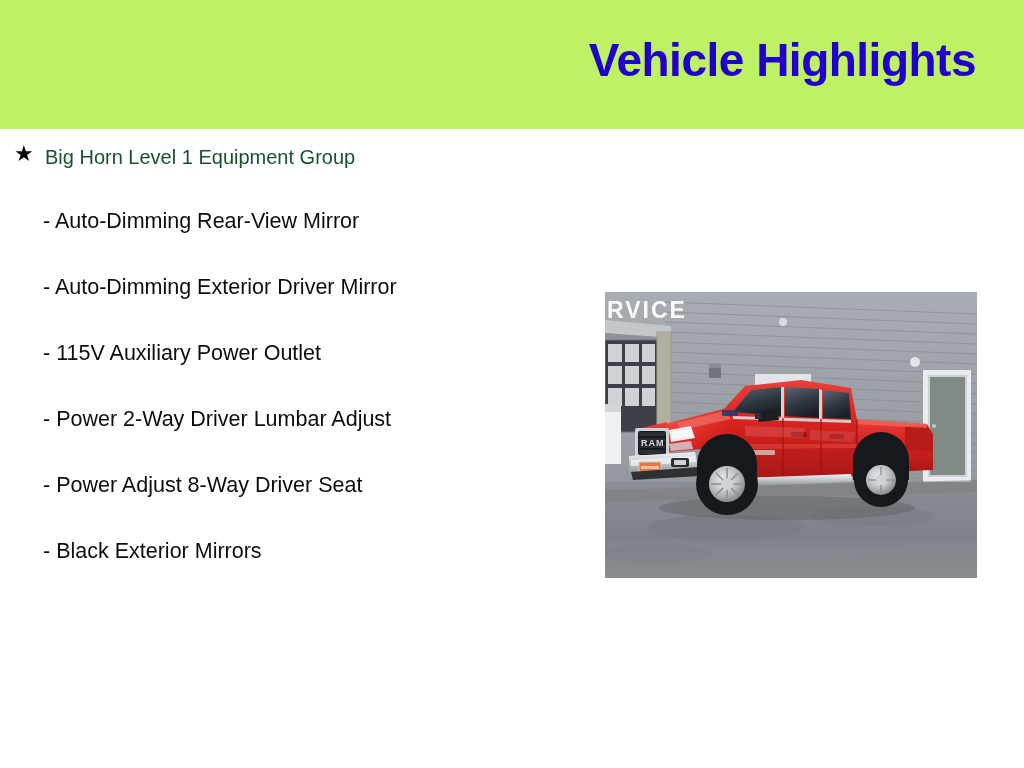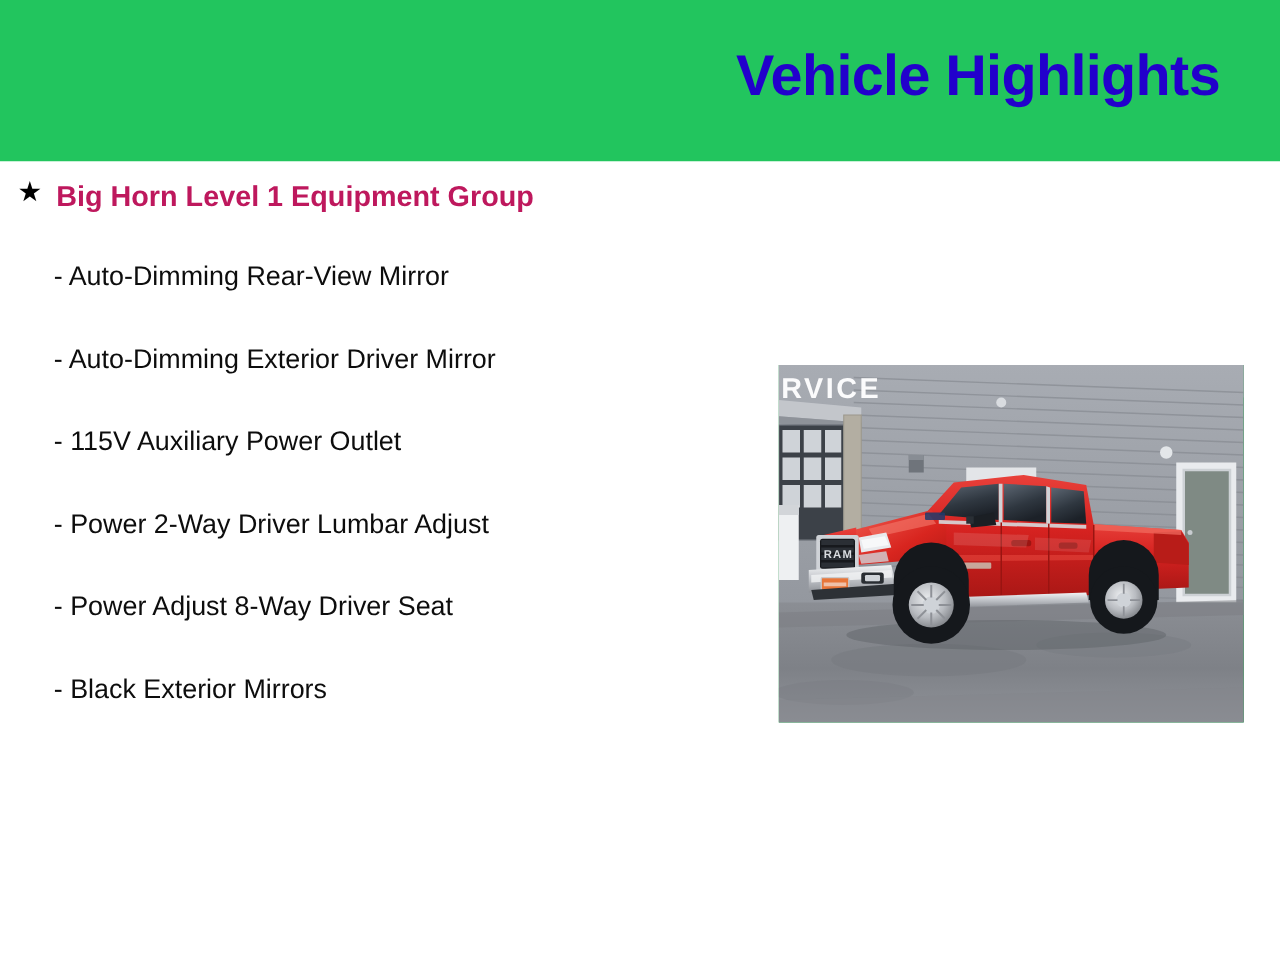--- a/index.html
+++ b/index.html
@@ -16,21 +16,21 @@
     position: relative;
   }
 
   
   .header-band {
     position: absolute;
     left: 0;
     top: 0;
     width: 1024px;
     height: 129px;
-    background: #22c55e;
+    background: #bef264;
     box-sizing: border-box;
   }
   .header-title {
     position: absolute;
     right: 48px;
     top: 36px;
     font-size: 46px;
     font-weight: bold;
     color: #2200cc;
     letter-spacing: -0.5px;
@@ -61,47 +61,47 @@
   }
   .group-bullet {
     position: absolute;
     left: 14px;
     top: -3px;
     font-size: 22px;
     line-height: 28px;
     color: #000000;
   }
   .group-label {
-    font-size: 23px;
-    font-weight: bold;
-    color: #be185d;
+    font-size: 20px;
+    font-weight: normal;
+    color: #14532d;
     line-height: 28px;
   }
   .sub-item {
     font-size: 21.5px;
     font-weight: normal;
     color: #0d0d0d;
     line-height: 33px;
     margin: 0 0 33px 43px;
     max-width: 475px;
   }
   .sub-item:last-child {
     margin-bottom: 0;
     margin-top: 28px;
   }
 
   
   .vehicle-photo {
     position: absolute;
-    left: 623px;
+    left: 605px;
     top: 163px;
     width: 372px;
     height: 286px;
     overflow: hidden;
-    background: #15803d;
+    background: #f9a8d4;
   }
   .vehicle-photo svg {
     display: block;
     width: 372px;
     height: 286px;
   }
 </style>
 </head>
 <body>
 

